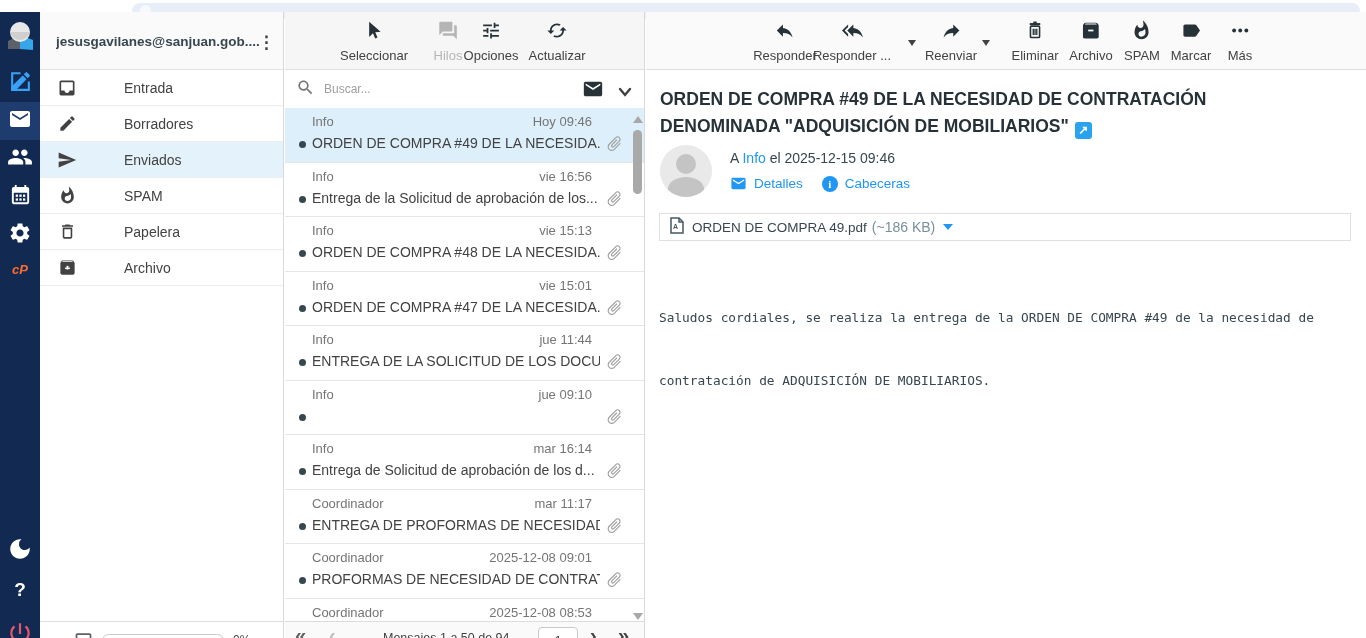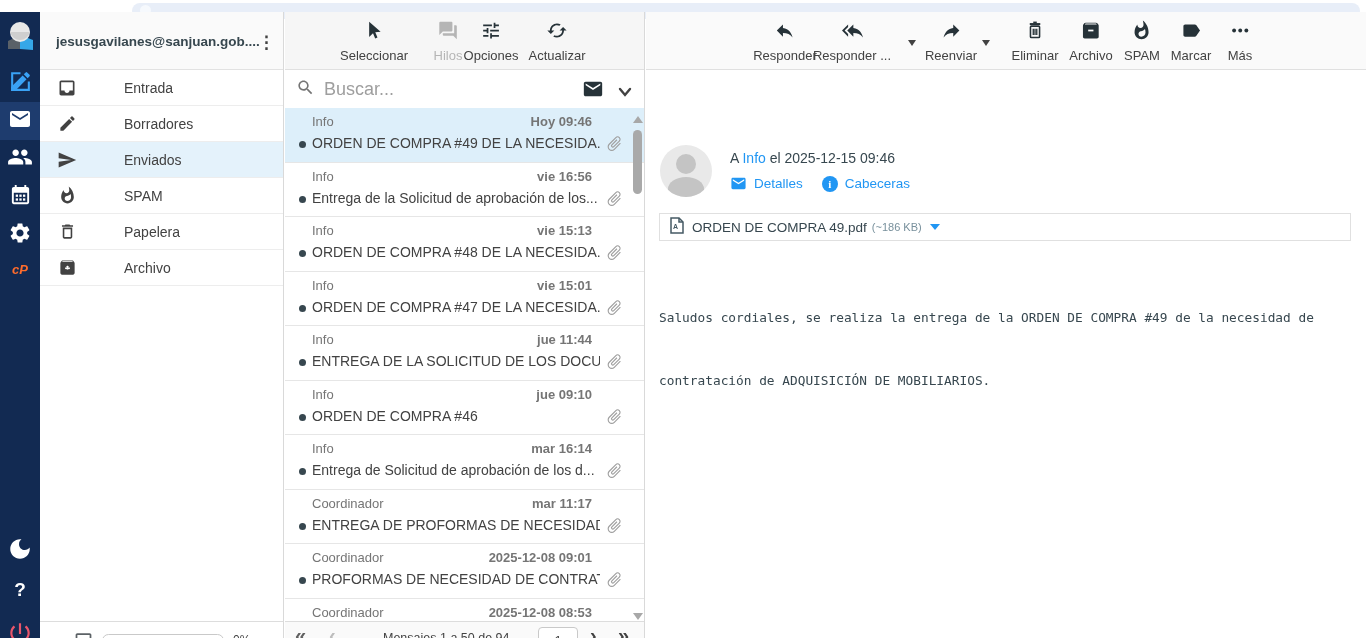--- a/index.html
+++ b/index.html
@@ -32,27 +32,27 @@
   #quota-track { position:absolute; left:62px; top:12px; width:122px; height:13px; border:1px solid #c9c9c9; border-radius:7px; background:#fff; }
   #quota-pct { position:absolute; left:193px; top:11px; font-size:12px; color:#424242; }
 
   
   #list-pane { position:absolute; left:285px; top:12px; width:360px; height:626px; background:#fff; border-right:1px solid #d9d9d9; }
   #list-toolbar { position:absolute; left:0; top:0; width:100%; height:58px; background:#f6f6f6; border-bottom:1px solid #e0e0e0; }
   .tb-btn { position:absolute; top:8px; transform:translateX(-50%); display:flex; flex-direction:column; align-items:center; cursor:pointer;text-align:center; }
   .tb-btn .tb-label { margin-top:3px; font-size:13px; color:#424242; }
   .tb-btn.disabled .tb-label { color:#b5b5b5; }
   #search-row { position:absolute; left:0; top:58px; width:100%; height:38px; background:#fff; display:flex; align-items:center; }
-  #search-input { border:none; outline:none; font-size:18px; color:#1d4ed8; background:transparent; width:250px; margin-left:9px; font-family:"Liberation Sans",sans-serif; }
+  #search-input { border:none; outline:none; font-size:12px; color:#1d4ed8; background:transparent; width:250px; margin-left:9px; font-family:"Liberation Sans",sans-serif; }
   #search-input::placeholder { color:#9e9e9e; }
   #msg-rows { position:absolute; left:0; top:96px; width:100%; height:513px; overflow:hidden; }
   .msg-row { position:relative; width:100%; height:54.5px; border-bottom:1px solid #e6e6e6; background:#fff; }
   .msg-row.selected { background:#ddeffa; }
   .m-sender { position:absolute; left:27px; top:6px; font-size:13px; color:#757575; }
-  .m-date { position:absolute; right:52px; top:6px; font-size:13px; color:#757575;font-weight:bold; }
+  .m-date { position:absolute; right:52px; top:6px; font-size:13px; color:#757575; }
   .m-dot { position:absolute; left:14px; top:33px; width:7px; height:7px; border-radius:50%; background:#37474f; }
   .m-subject { position:absolute; left:27px; top:27px; width:288px; font-size:14px; color:#424242; white-space:nowrap; overflow:hidden; }
   .m-clip { position:absolute; right:22px; top:26px; transform:rotate(45deg); }
   
   #list-scrollbar { position:absolute; right:0; top:96px; width:13px; height:513px; }
   #sb-up { position:absolute; left:2px; top:8px; width:0; height:0; border-left:5px solid transparent; border-right:5px solid transparent; border-bottom:7px solid #a8a8a8; }
   #sb-thumb { position:absolute; left:2px; top:22px; width:9px; height:64px; background:#a9a9a9; border-radius:5px; }
   #sb-down { position:absolute; left:2px; top:505px; width:0; height:0; border-left:5px solid transparent; border-right:5px solid transparent; border-top:7px solid #a8a8a8; }
   #list-pagination { position:absolute; left:0; top:609px; width:359px; height:34px; background:#fafafa; border-top:1px solid #ddd; }
   .pg-glyph { position:absolute; top:2px; font-size:20px; color:#616161; font-weight:bold; }
@@ -69,21 +69,21 @@
   #avatar { position:absolute; left:14px; top:133px; width:52px; height:52px; border-radius:50%; background:#e9e9e9; overflow:hidden; }
   #avatar .head { position:absolute; left:16px; top:9px; width:20px; height:20px; border-radius:50%; background:#c4c4c4; }
   #avatar .body { position:absolute; left:8px; top:32px; width:36px; height:24px; border-radius:50% 50% 0 0; background:#c4c4c4; }
   #to-line { position:absolute; left:84px; top:138px; font-size:14px; color:#37474f; }
   #to-line a { color:#2196f3; text-decoration:none; }
   #meta-links { position:absolute; left:84px; top:163px; display:flex; align-items:center; gap:7px; font-size:13.5px; }
   #meta-links .lnk { color:#2196f3; }
   .info-badge { width:16px; height:16px; border-radius:50%; background:#2196f3; color:#fff; font-size:11px; font-weight:bold; text-align:center; line-height:16px; font-family:"Liberation Serif",serif; }
   #attach-box { position:absolute; left:13px; top:201px; width:692px; height:28px; border:1px solid #e0e0e0; background:#fff; display:flex; align-items:center; }
   #attach-name { margin-left:8px; font-size:13.5px; color:#37474f; }
-  #attach-size { margin-left:5px; font-size:11px; color:#78909c; }
+  #attach-size { margin-left:5px; font-size:14px; color:#78909c; }
   #attach-caret { margin-left:8px; width:0; height:0; border-left:5px solid transparent; border-right:5px solid transparent; border-top:6px solid #2196f3; }
   #mail-body { position:absolute; left:13px; top:253px; font-family:"DejaVu Sans Mono", monospace; font-size:12.8px; line-height:21px; color:#37474f; white-space:pre; }
 </style>
 </head>
 <body>
 
 <div id="browser-strip">
   <div id="url-pill">
       <div class="dot"></div>
     </div>
@@ -328,21 +328,20 @@
       <span class="m-dot"></span>
       <span class="m-subject">ENTREGA DE LA SOLICITUD DE LOS DOCU...</span>
       <span class="m-clip"><svg width="18" height="18" viewBox="0 0 24 24" fill="#9e9e9e">
             <path d="M16.5 6v11.5c0 2.21-1.79 4-4 4s-4-1.79-4-4V5a2.5 2.5 0 0 1 5 0v10.5c0 .55-.45 1-1 1s-1-.45-1-1V6H10v9.5a2.5 2.5 0 0 0 5 0V5c0-2.21-1.79-4-4-4S7 2.79 7 5v12.5c0 3.04 2.46 5.5 5.5 5.5s5.5-2.46 5.5-5.5V6h-1.5z"></path>
           </svg></span>
     </div>
     <div class="msg-row">
       <span class="m-sender">Info</span>
       <span class="m-date">jue 09:10</span>
       <span class="m-dot"></span>
-      <span class="m-subject">ORDEN DE COMPRA #46</span>
       <span class="m-clip"><svg width="18" height="18" viewBox="0 0 24 24" fill="#9e9e9e">
             <path d="M16.5 6v11.5c0 2.21-1.79 4-4 4s-4-1.79-4-4V5a2.5 2.5 0 0 1 5 0v10.5c0 .55-.45 1-1 1s-1-.45-1-1V6H10v9.5a2.5 2.5 0 0 0 5 0V5c0-2.21-1.79-4-4-4S7 2.79 7 5v12.5c0 3.04 2.46 5.5 5.5 5.5s5.5-2.46 5.5-5.5V6h-1.5z"></path>
           </svg></span>
     </div>
     <div class="msg-row">
       <span class="m-sender">Info</span>
       <span class="m-date">mar 16:14</span>
       <span class="m-dot"></span>
       <span class="m-subject">Entrega de Solicitud de aprobación de los d...</span>
       <span class="m-clip"><svg width="18" height="18" viewBox="0 0 24 24" fill="#9e9e9e">
@@ -444,20 +443,21 @@
     <div class="tb-btn" style="left:594px;">
       <span><svg width="21" height="21" viewBox="0 0 24 24" fill="#263238">
             <circle cx="5" cy="12" r="2.2"></circle>
             <circle cx="12" cy="12" r="2.2"></circle>
             <circle cx="19" cy="12" r="2.2"></circle>
           </svg></span>
       <span class="tb-label">Más</span>
     </div>
   </div>
 
+  <div id="subject"><span>ORDEN DE COMPRA #49 DE LA NECESIDAD DE CONTRATACIÓN DENOMINADA "ADQUISICIÓN DE MOBILIARIOS"</span><span id="ext-link">↗</span></div>
 
   <div id="avatar">
       <div class="head"></div>
       <div class="body"></div>
     </div>
   <div id="to-line">
     <span>A</span>
     <a href="#">Info</a>
     <span>el 2025-12-15 09:46</span>
   </div>

